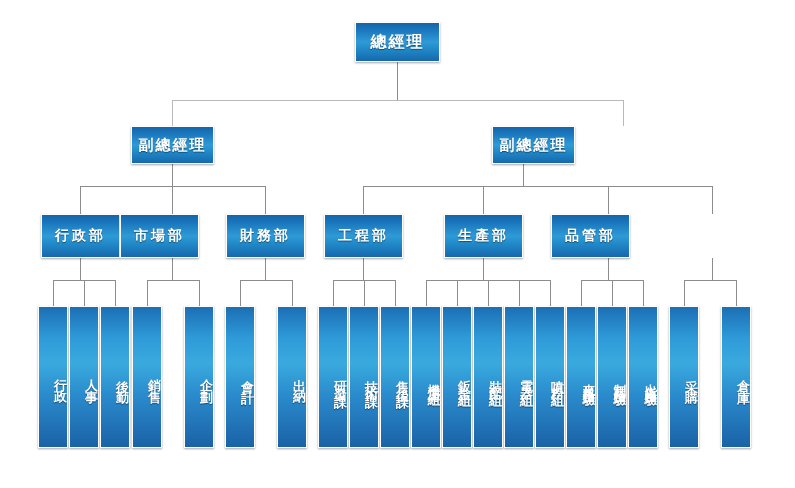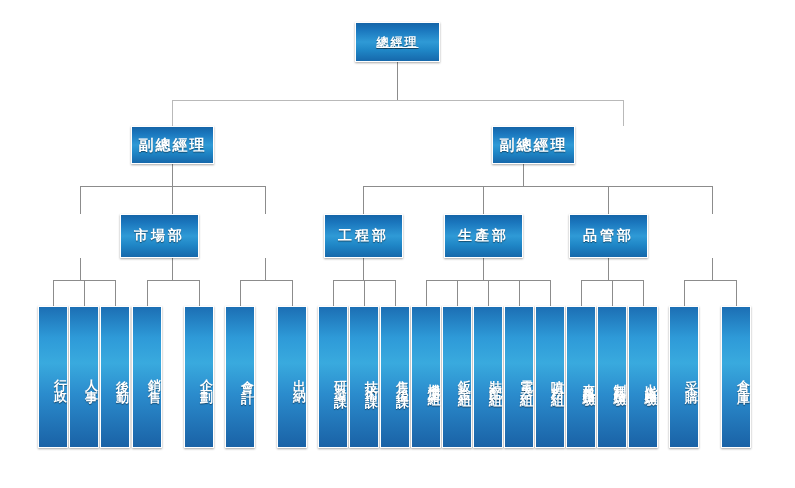--- a/index.html
+++ b/index.html
@@ -31,21 +31,21 @@
     letter-spacing:2px;
   }
 
   
   .box.h{
     background:linear-gradient(to bottom,
         #1565a8 0%, #1a76bd 18%, #2f9ad6 50%, #1f86c6 72%, #1668ab 100%);
     font-size:15px;
     font-weight:bold;
   }
-  .box.root{font-size:12px;text-decoration:underline;}
+  .box.root{font-size:16px;}
   .box.dept{font-size:14px;letter-spacing:3px;}
 
   
   .box.v{
     background:linear-gradient(to bottom,
         #1c6fb4 0%, #2e9ad8 22%, #39aade 40%, #2b8ccd 62%, #1a62a6 100%);
     writing-mode:vertical-rl;
     text-orientation:upright;
     font-size:13px;
     font-weight:bold;
@@ -122,24 +122,26 @@
   <div class="ln v" style="left:712px;top:258px;height:22px;"></div>
   <div class="ln h" style="left:684px;top:280px;width:53px;"></div>
   <div class="ln v" style="left:684px;top:280px;height:26px;"></div>
   <div class="ln v" style="left:736px;top:280px;height:26px;"></div>
 
   <div class="box h root" style="left:355px;top:22px;width:85px;height:40px;">總經理</div>
 
   <div class="box h" style="left:131px;top:126px;width:83px;height:38px;">副總經理</div>
   <div class="box h" style="left:492px;top:126px;width:83px;height:38px;">副總經理</div>
 
+  <div class="box h dept" style="left:41px;top:214px;width:79px;height:44px;">行政部</div>
   <div class="box h dept" style="left:120px;top:214px;width:79px;height:44px;">市場部</div>
+  <div class="box h dept" style="left:226px;top:214px;width:79px;height:44px;">財務部</div>
   <div class="box h dept" style="left:324px;top:214px;width:79px;height:44px;">工程部</div>
   <div class="box h dept" style="left:444px;top:214px;width:79px;height:44px;text-align:center;">生產部</div>
-  <div class="box h dept" style="left:569px;top:214px;width:79px;height:44px;">品管部</div>
+  <div class="box h dept" style="left:551px;top:214px;width:79px;height:44px;">品管部</div>
 
   <div class="box v" style="left:38px;top:306px;width:30px;height:142px;">行政</div>
   <div class="box v" style="left:69px;top:306px;width:30px;height:142px;">人事</div>
   <div class="box v" style="left:100px;top:306px;width:30px;height:142px;">後勤</div>
   <div class="box v" style="left:132px;top:306px;width:30px;height:142px;">銷售</div>
   <div class="box v" style="left:184px;top:306px;width:30px;height:142px;">企劃</div>
   <div class="box v" style="left:225px;top:306px;width:30px;height:142px;">會計</div>
   <div class="box v" style="left:277px;top:306px;width:30px;height:142px;">出納</div>
 
   <div class="box v three" style="left:318px;top:306px;width:30px;height:142px;">研發課</div>

